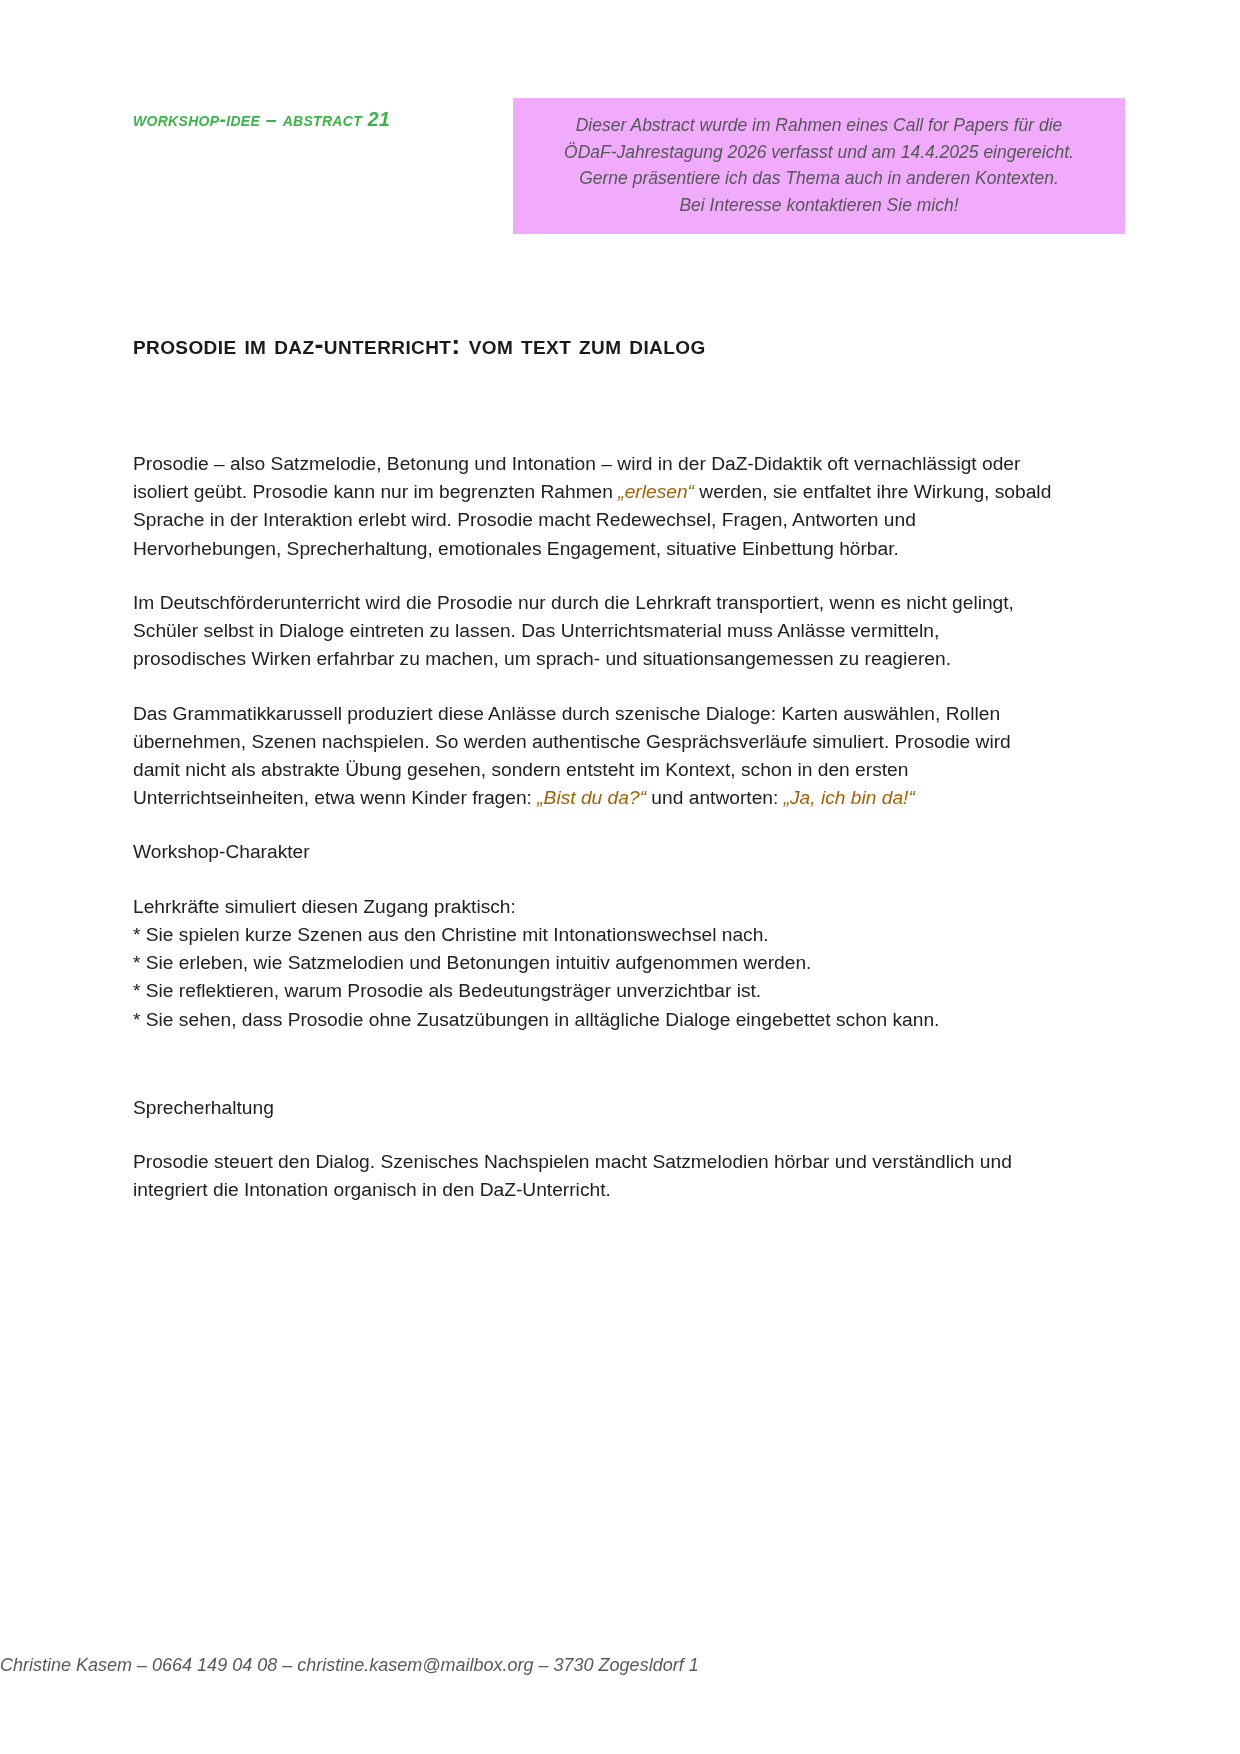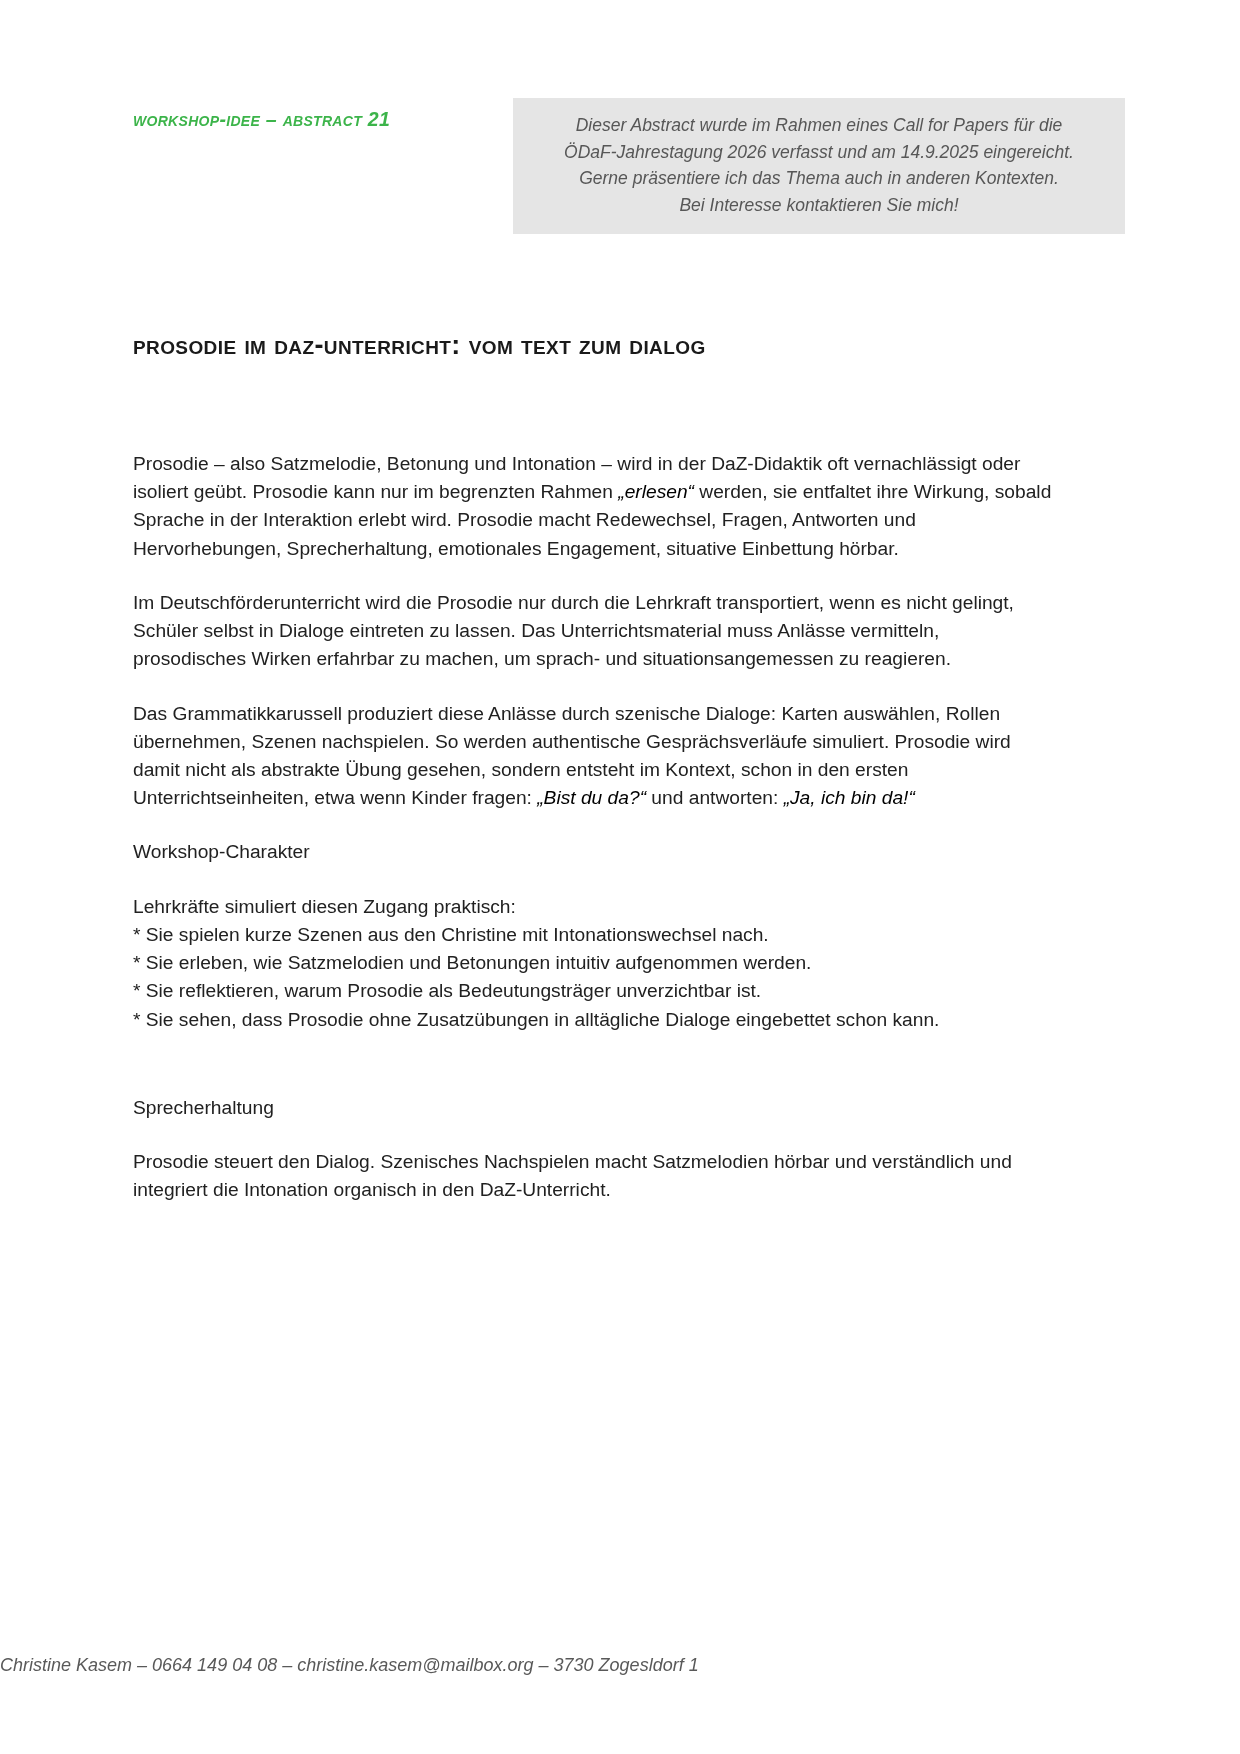--- a/index.html
+++ b/index.html
@@ -38,21 +38,21 @@
     font-weight: bold;
     font-size: 19.5px;
     letter-spacing: 0.3px;
     white-space: nowrap;
     font-variant: small-caps;
     text-transform: lowercase;
   }
   .workshop-idee::first-letter { font-size: 19.5px; }
 
   .abstract-note {
-    background: #e5e5e5;
+    background: #f0abfc;
     color: #575757;
     font-style: italic;
     font-size: 17.5px;
     line-height: 1.52;
     text-align: center;
     padding: 14px 22px 16px 22px;
     width: 612px;
     box-sizing: border-box;
     margin-top: -10px;
   }
@@ -79,21 +79,21 @@
     left: 133px;
     width: 920px;
     font-size: 19.2px;
     line-height: 1.47;
     color: #212121;
   }
   .body-block p {
     margin: 0 0 26px 0;
   }
   .green-it {
-    color: #000000;
+    color: #a16207;
     font-style: italic;
   }
   .list-block {
     margin: 0 0 26px 0;
   }
   .list-block .lead { margin: 0; }
   .list-block .li { margin: 0; }
   .spacer-md { height: 34px; }
 
   
@@ -111,21 +111,21 @@
 </head>
 <body>
 
 <div class="page">
 
   <div class="header-row">
     <div class="workshop-idee">Workshop-Idee – Abstract 21</div>
 
     <div class="abstract-note">
       <div>Dieser Abstract wurde im Rahmen eines Call for Papers für die</div>
-      <div>ÖDaF-Jahrestagung 2026 verfasst und am 14.9.2025 eingereicht.</div>
+      <div>ÖDaF-Jahrestagung 2026 verfasst und am 14.4.2025 eingereicht.</div>
       <div>Gerne präsentiere ich das Thema auch in anderen Kontexten.</div>
       <div>Bei Interesse kontaktieren Sie mich!</div>
     </div>
   </div>
 
   <h1 class="doc-title">Prosodie im DaZ-Unterricht: Vom Text zum Dialog</h1>
 
   <div class="body-block">
 
     <p><span>Prosodie – also Satzmelodie, Betonung und Intonation – wird in der DaZ-Didaktik oft vernachlässigt oder isoliert geübt. Prosodie kann nur im begrenzten Rahmen </span><span class="green-it">„erlesen“</span><span> werden, sie entfaltet ihre Wirkung, sobald Sprache in der  Interaktion erlebt wird. Prosodie macht Redewechsel, Fragen, Antworten und Hervorhebungen, Sprecherhaltung, emotionales Engagement, situative Einbettung hörbar.</span></p>

